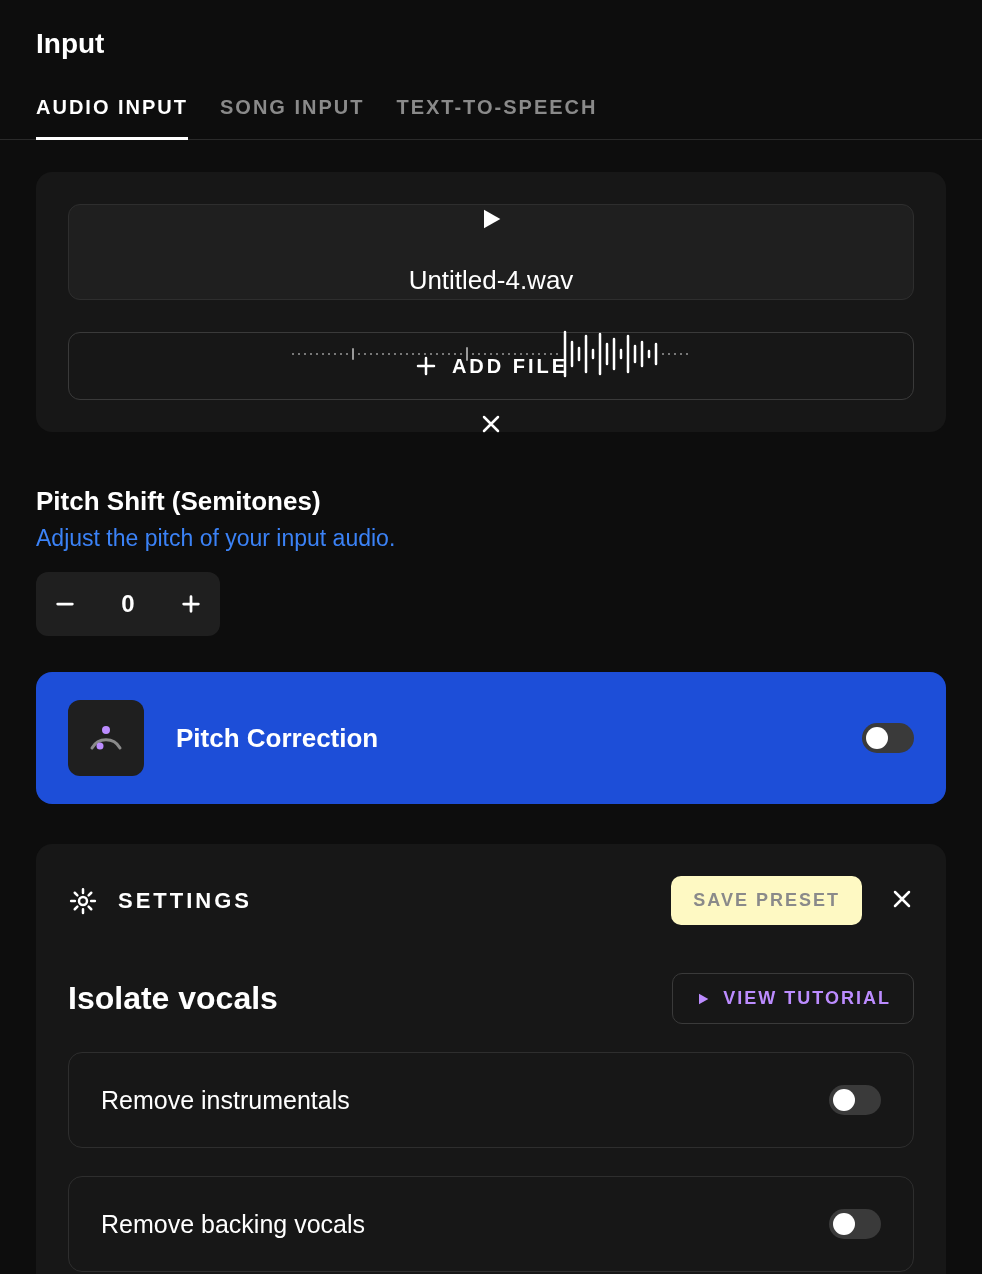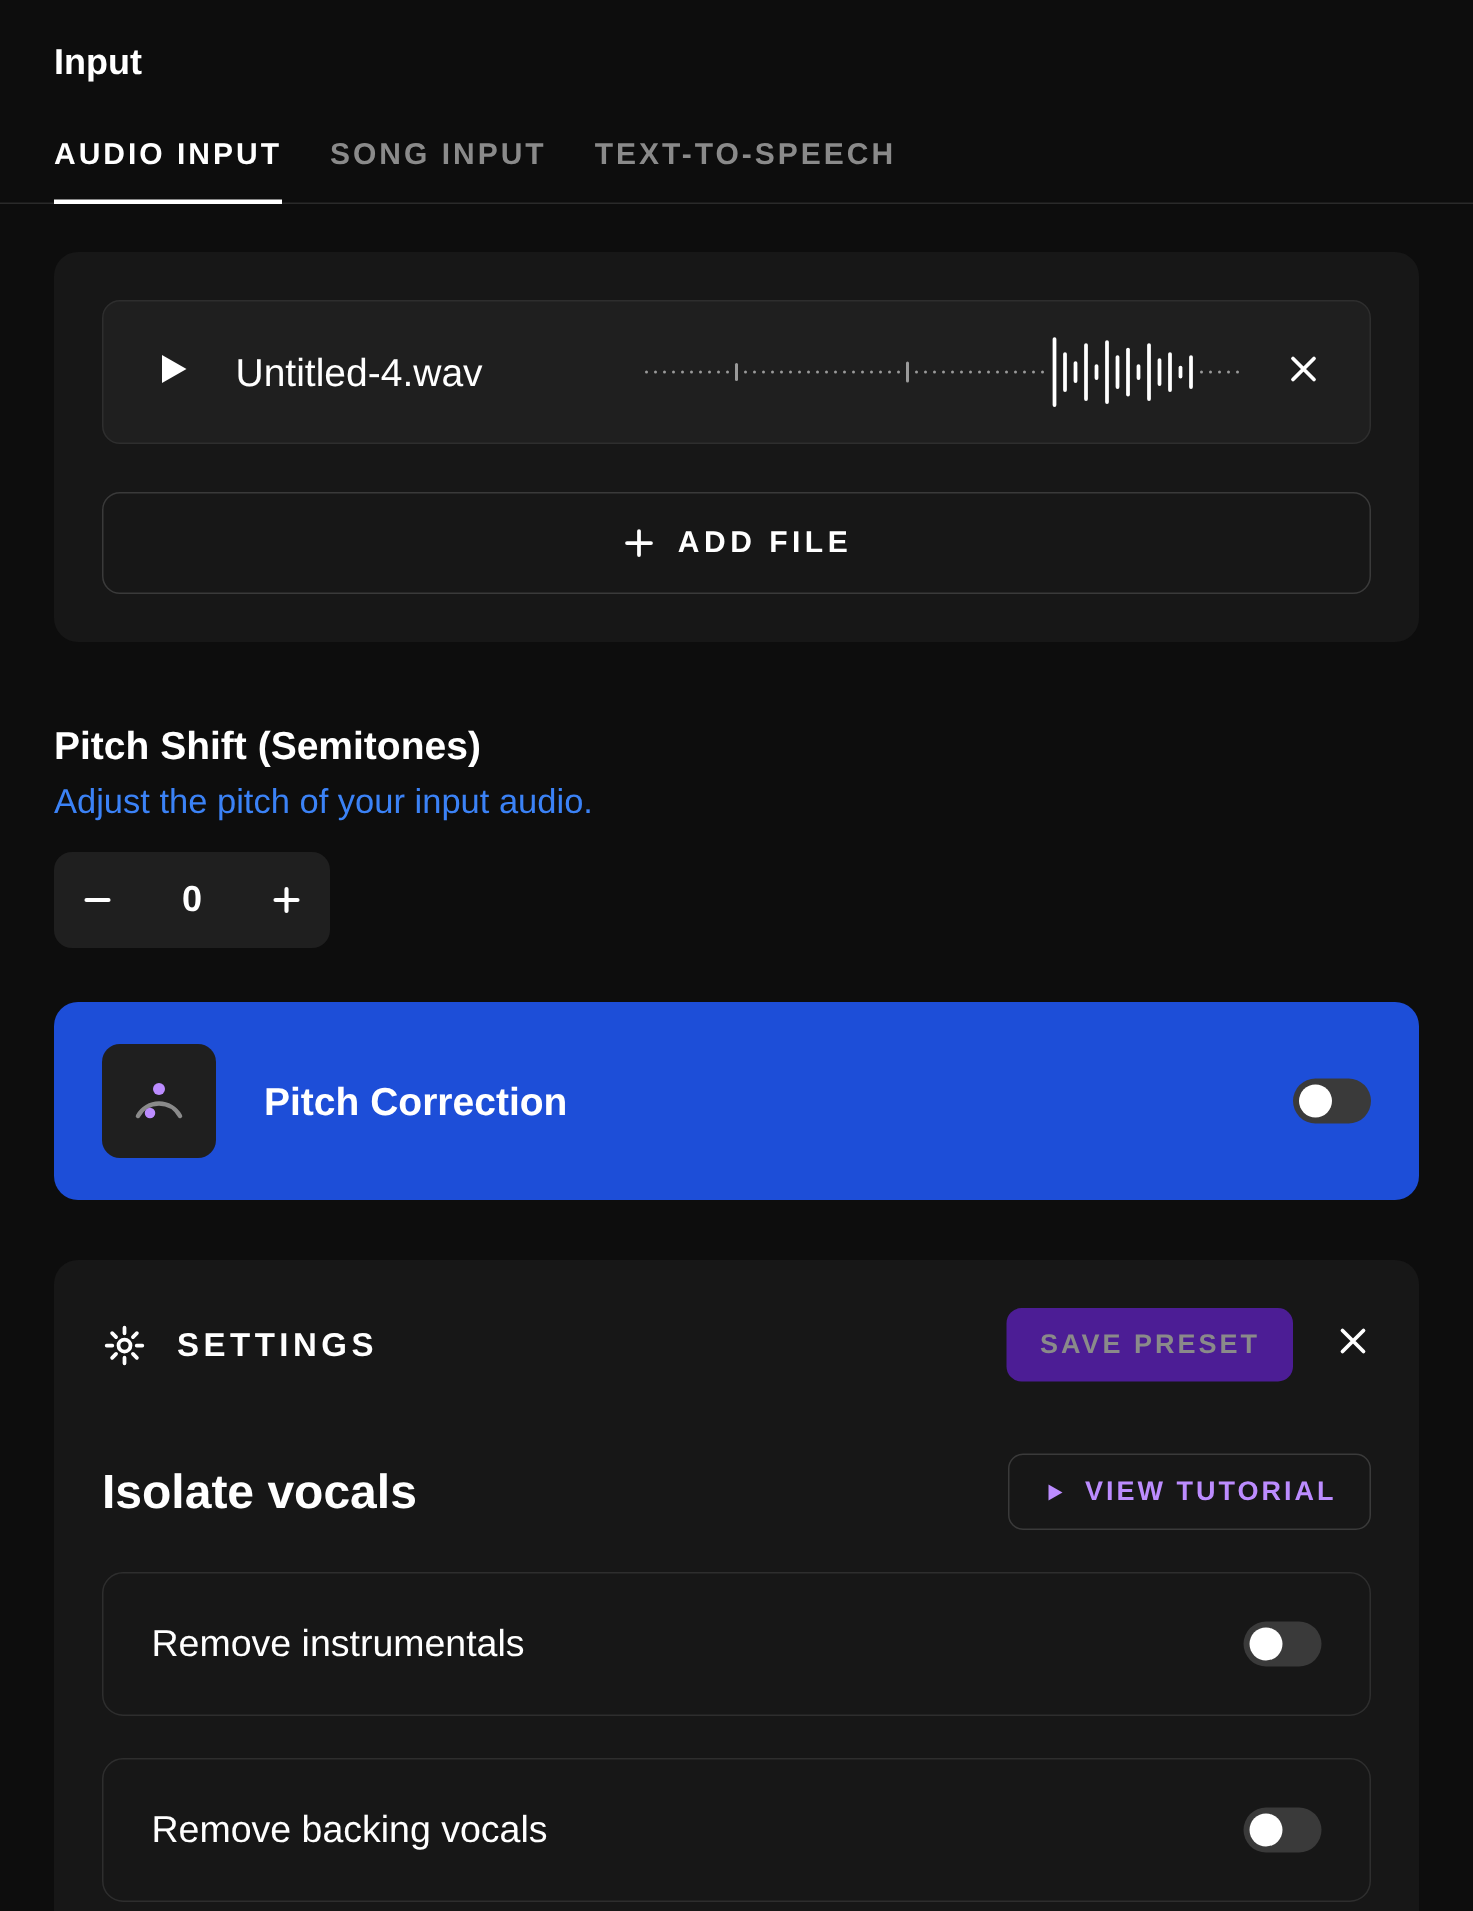--- a/index.html
+++ b/index.html
@@ -6,21 +6,21 @@
   body {
     background: #0D0D0D;
     color: #FFFFFF;
     font-family: -apple-system, BlinkMacSystemFont, "Segoe UI", Helvetica, Arial, sans-serif;
     width: 982px;
     height: 1274px;
     overflow: hidden;
   }
   .page { padding: 28px 36px 0 36px; }
   .page-title {
-    font-size: 24px;
+    font-size: 28px;
     font-weight: 700;
     margin-bottom: 36px;
   }
   .tabs {
     display: flex;
     gap: 32px;
     border-bottom: 1px solid #2A2A2A;
     margin: 4px -36px;
     padding: 0 36px;
   }
@@ -45,20 +45,21 @@
 
   .file-row {
     background: #1F1F1F;
     border: 1px solid #2E2E2E;
     border-radius: 12px;
     height: 96px;
     display: flex;
     align-items: center;
     padding: 0 32px;
     gap: 28px;
+    flex-direction: column;
   }
   .play-btn { cursor: pointer; flex: 0 0 auto; }
   .file-name { font-size: 26px; font-weight: 500; flex: 0 0 auto; }
   .waveform { flex: 1 1 auto; display:flex; align-items:center; justify-content:flex-end; }
   .close-btn { cursor: pointer; flex: 0 0 auto; }
 
   .add-file {
     margin-top: 32px;
     border: 1px solid #3A3A3A;
     border-radius: 12px;
@@ -135,21 +136,21 @@
     margin-top: 40px;
     padding: 32px;
   }
   .settings-head {
     display:flex; align-items:center; justify-content: space-between;
   }
   .settings-head-left { display:flex; align-items:center; gap: 20px; }
   .settings-title { font-size: 22px; font-weight: 700; letter-spacing: 3px; }
   .settings-head-right { display:flex; align-items:center; gap: 28px; }
   .save-preset {
-    background: #4c1d95;
+    background: #fef9c3;
     color: #8A8A8A;
     font-size: 18px;
     font-weight: 700;
     letter-spacing: 2px;
     padding: 14px 22px;
     border-radius: 10px;
     cursor: pointer;
   }
 
   .isolate-head {

